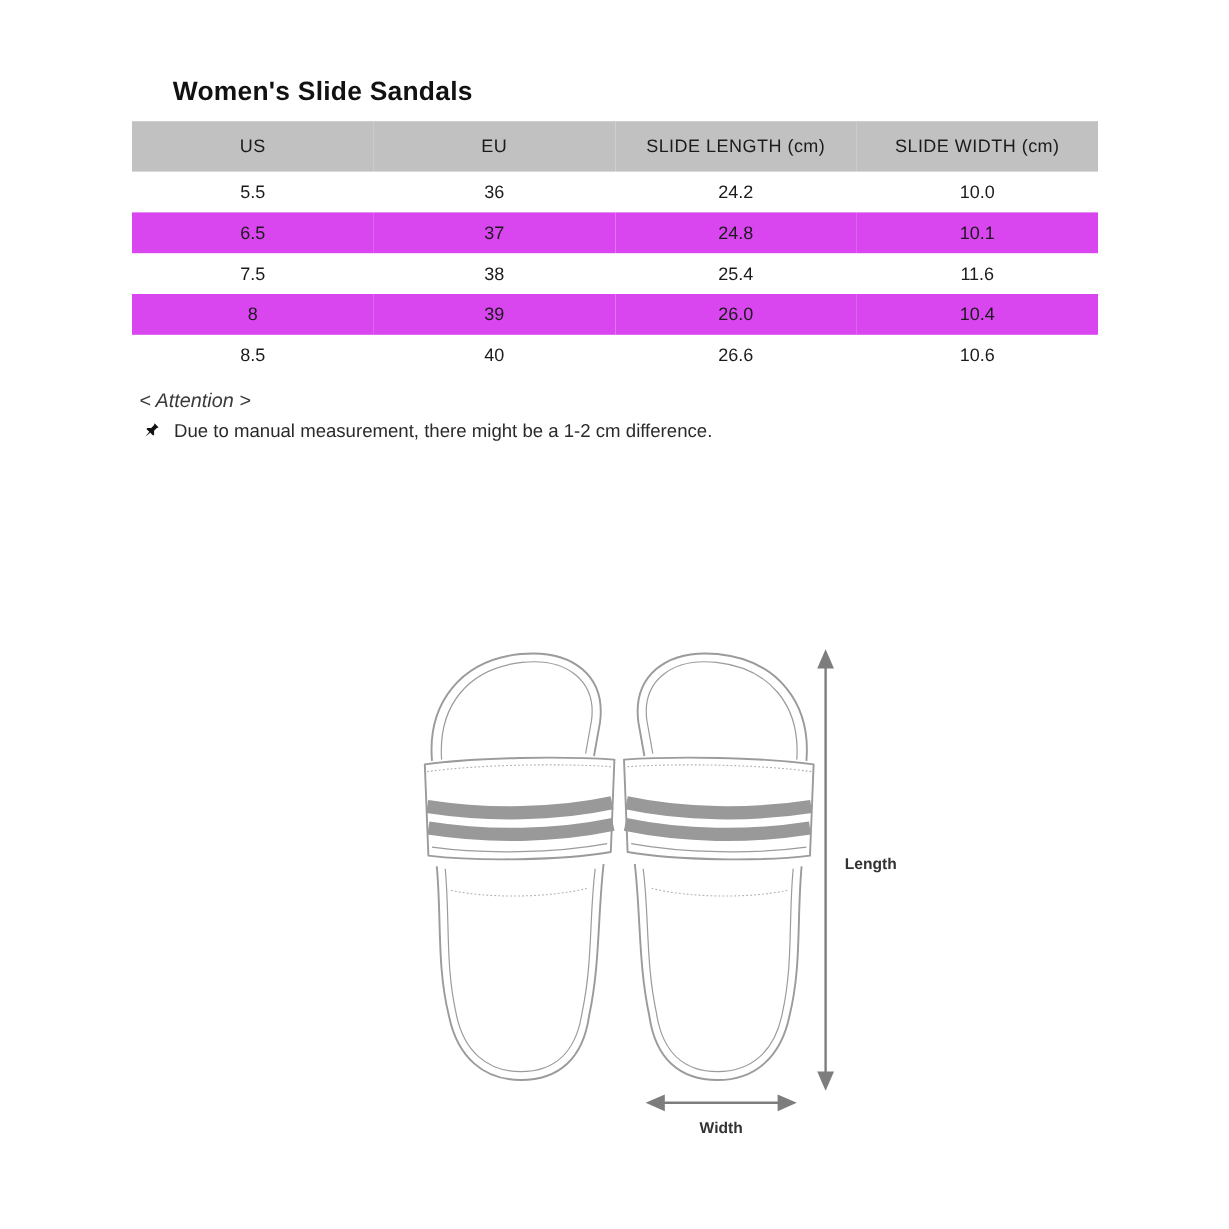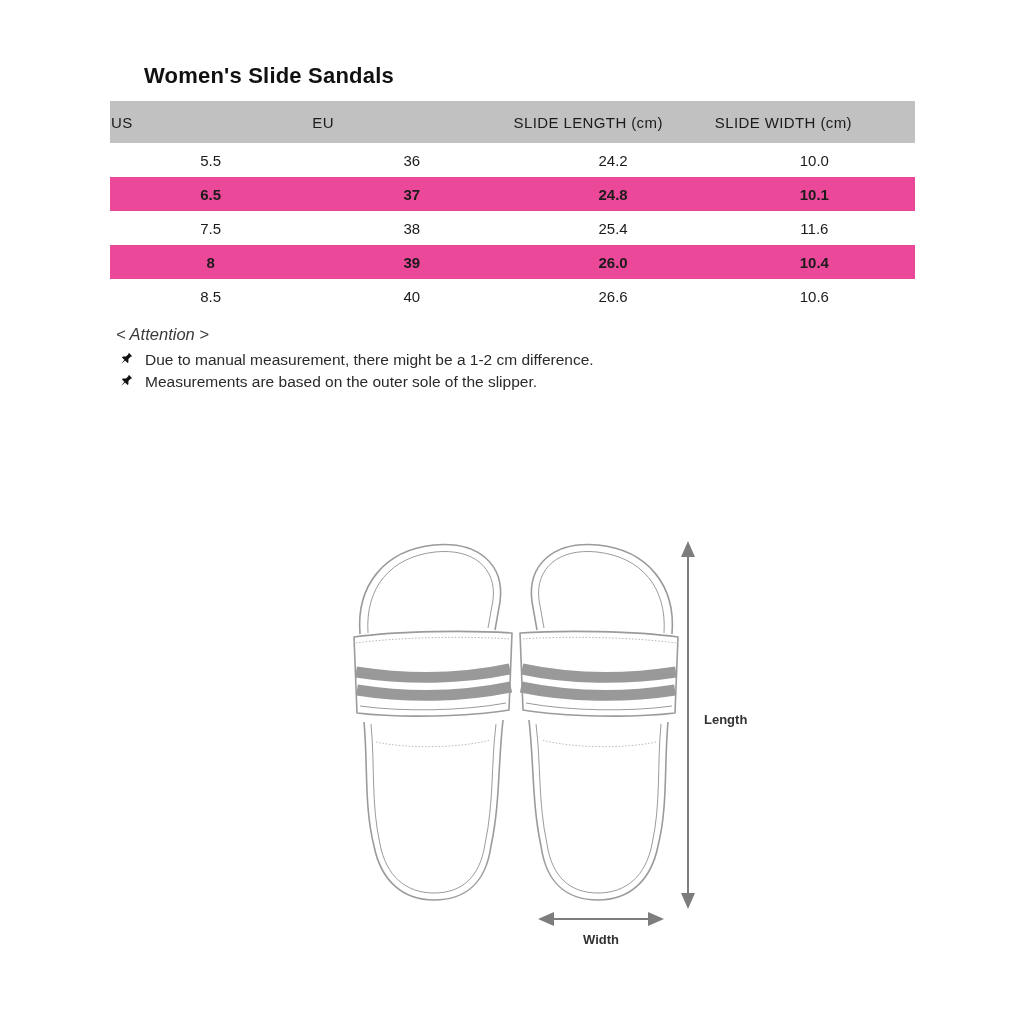--- a/index.html
+++ b/index.html
@@ -21,24 +21,24 @@
   }
 
   
   .size-table {
     position: absolute; left: 110px; top: 101px; width: 805px;
     border-collapse: collapse; table-layout: fixed;
     font-size: 15px; color: #1b1b1b;
   }
   .size-table th {
     background: #c1c1c1; height: 40px;
-    font-weight: 400; letter-spacing: 0.4px; text-align: left;
+    font-weight: 400; letter-spacing: 0.4px; text-align: center;
   }
   .size-table td { height: 32px; text-align: center; }
-  .size-table tbody tr.alt { background: #ec4899; font-weight: bold; }
+  .size-table tbody tr.alt { background: #d946ef; }
 
   
   .attention {
     position: absolute; left: 116px; top: 325px; width: 802px;
   }
   .attention-heading {
     font-size: 16.5px; font-weight: 400; color: #3a3a3a;
     margin: 0 0 5px 0;
     font-style: italic;
   }
@@ -119,31 +119,20 @@
       <span class="pin-icon">
         <svg viewBox="0 0 24 24" aria-hidden="true">
             <g transform="rotate(45 12 12)" fill="#111">
           <path d="M8.6 2 L15.4 2 L14.4 4 L14.4 8.6 L17.6 11.8 L17.6 13.4 L6.4 13.4 L6.4 11.8 L9.6 8.6 L9.6 4 Z"></path>
           <path d="M11.3 13.4 L12.7 13.4 L12 20.8 Z"></path>
         </g>
           </svg>
       </span>
       <span class="attention-text">Due to manual measurement, there might be a 1-2 cm difference.</span>
     </li>
-    <li class="attention-item">
-      <span class="pin-icon">
-        <svg viewBox="0 0 24 24" aria-hidden="true">
-            <g transform="rotate(45 12 12)" fill="#111">
-          <path d="M8.6 2 L15.4 2 L14.4 4 L14.4 8.6 L17.6 11.8 L17.6 13.4 L6.4 13.4 L6.4 11.8 L9.6 8.6 L9.6 4 Z"></path>
-          <path d="M11.3 13.4 L12.7 13.4 L12 20.8 Z"></path>
-        </g>
-          </svg>
-      </span>
-      <span class="attention-text">Measurements are based on the outer sole of the slipper.</span>
-    </li>
   </ul>
 </div>
 
 <svg class="diagram-svg" viewBox="0 0 430 430" xmlns="http://www.w3.org/2000/svg">
   <defs>
     <g id="sandal">
 
       <path d="M12 98 C 8 50, 36 14, 86 9 C 130 5, 157 28, 152 66 L 147 94" fill="none" stroke="#9b9b9b" stroke-width="1.6"></path>
       <path d="M20 97 C 17 52, 42 21, 87 16 C 125 12, 149 32, 145 64 L 140 92" fill="none" stroke="#9b9b9b" stroke-width="1"></path>
 

